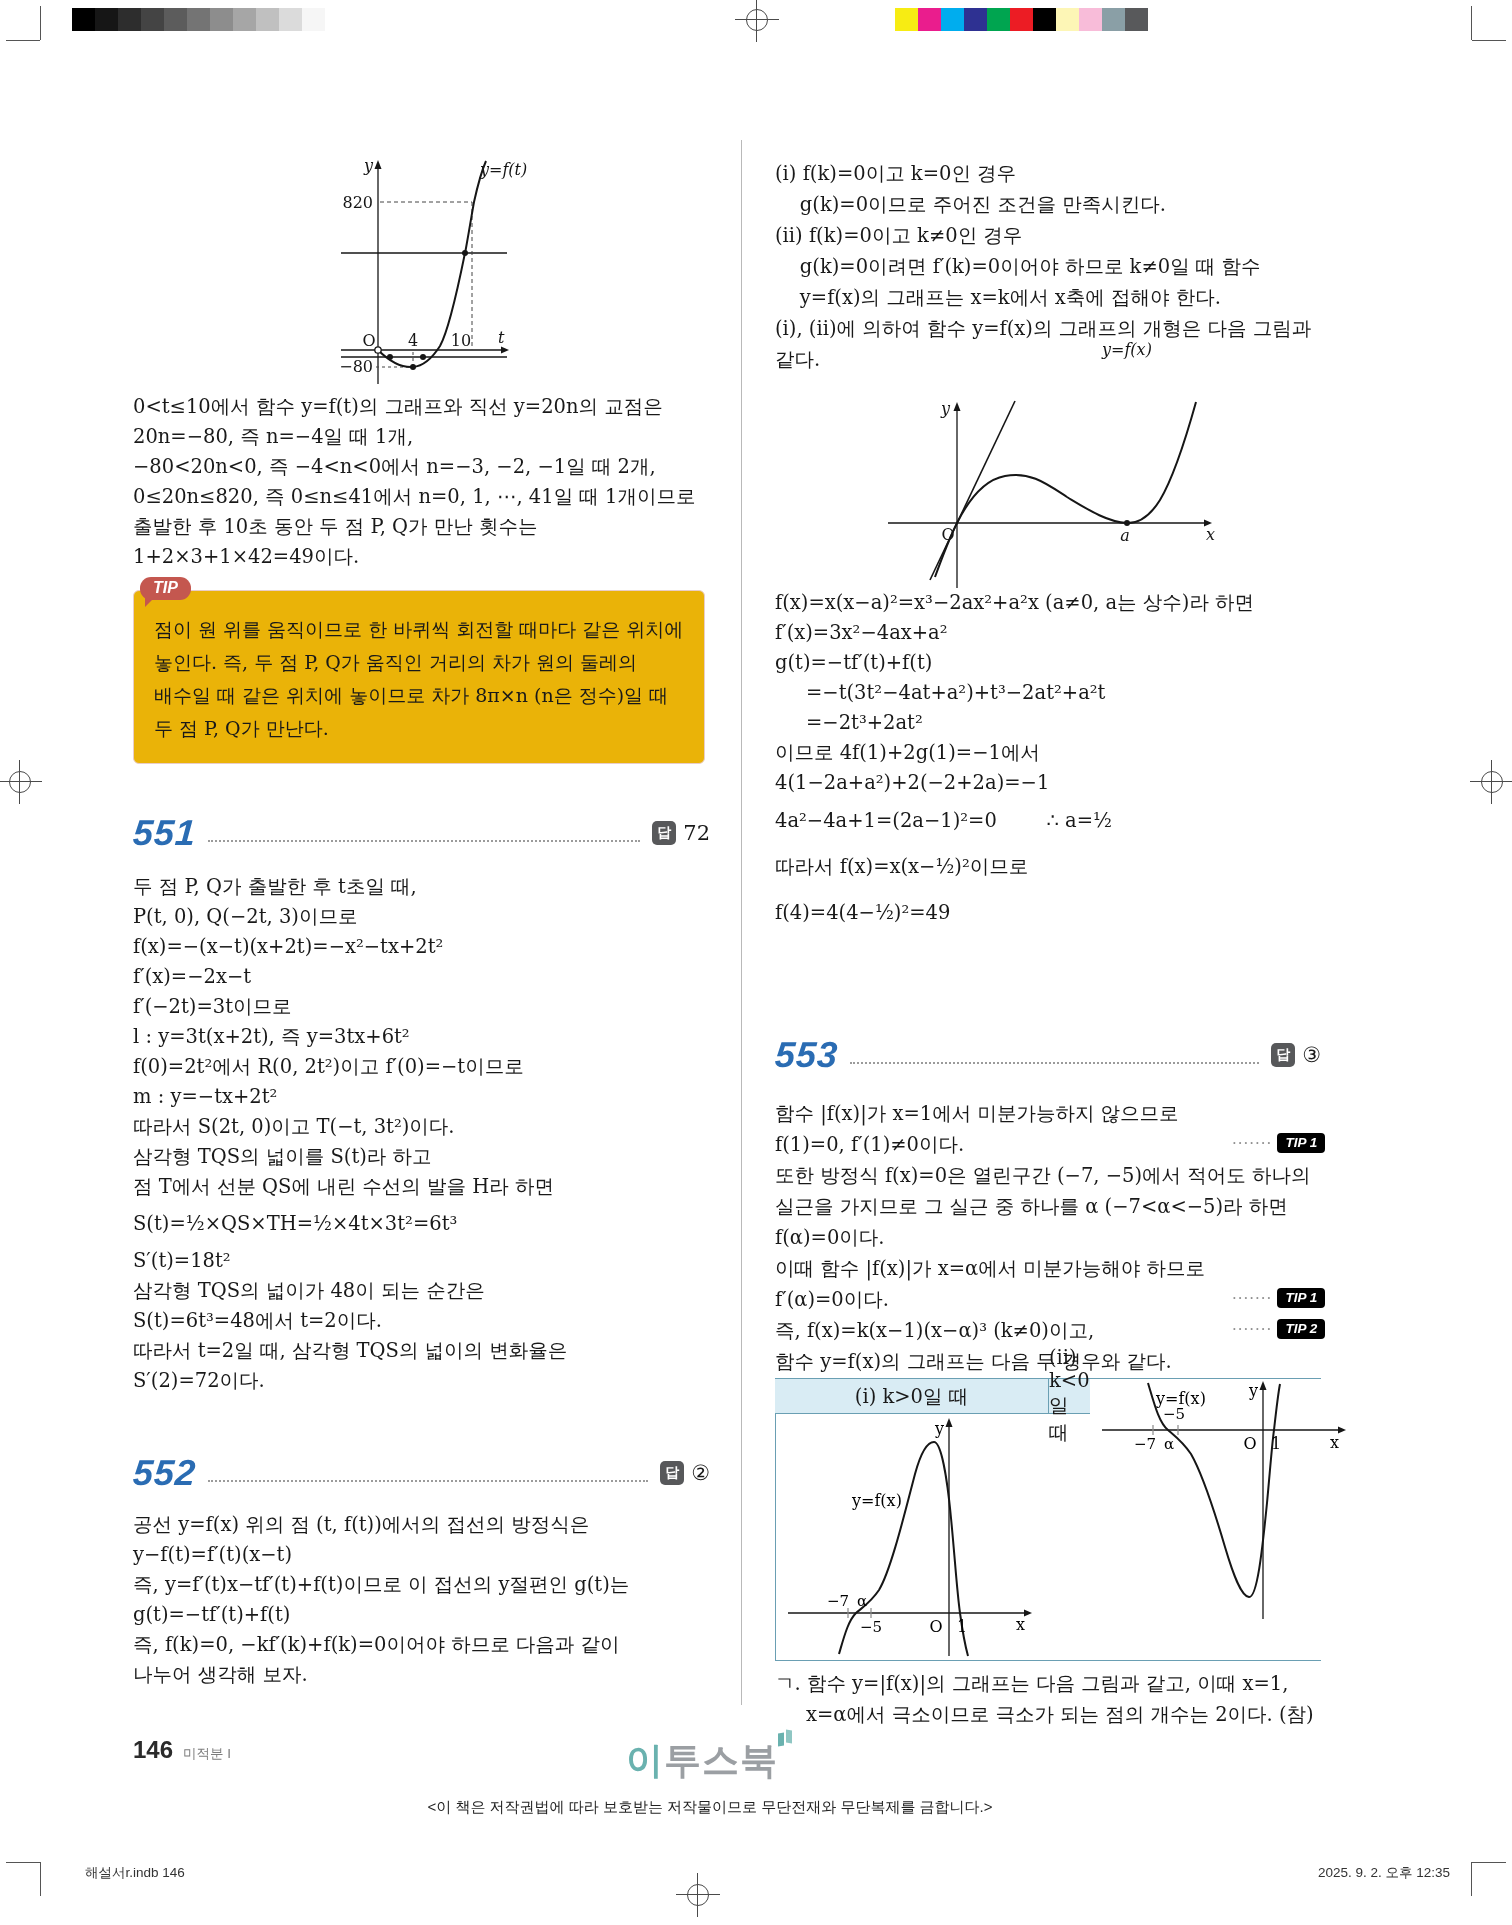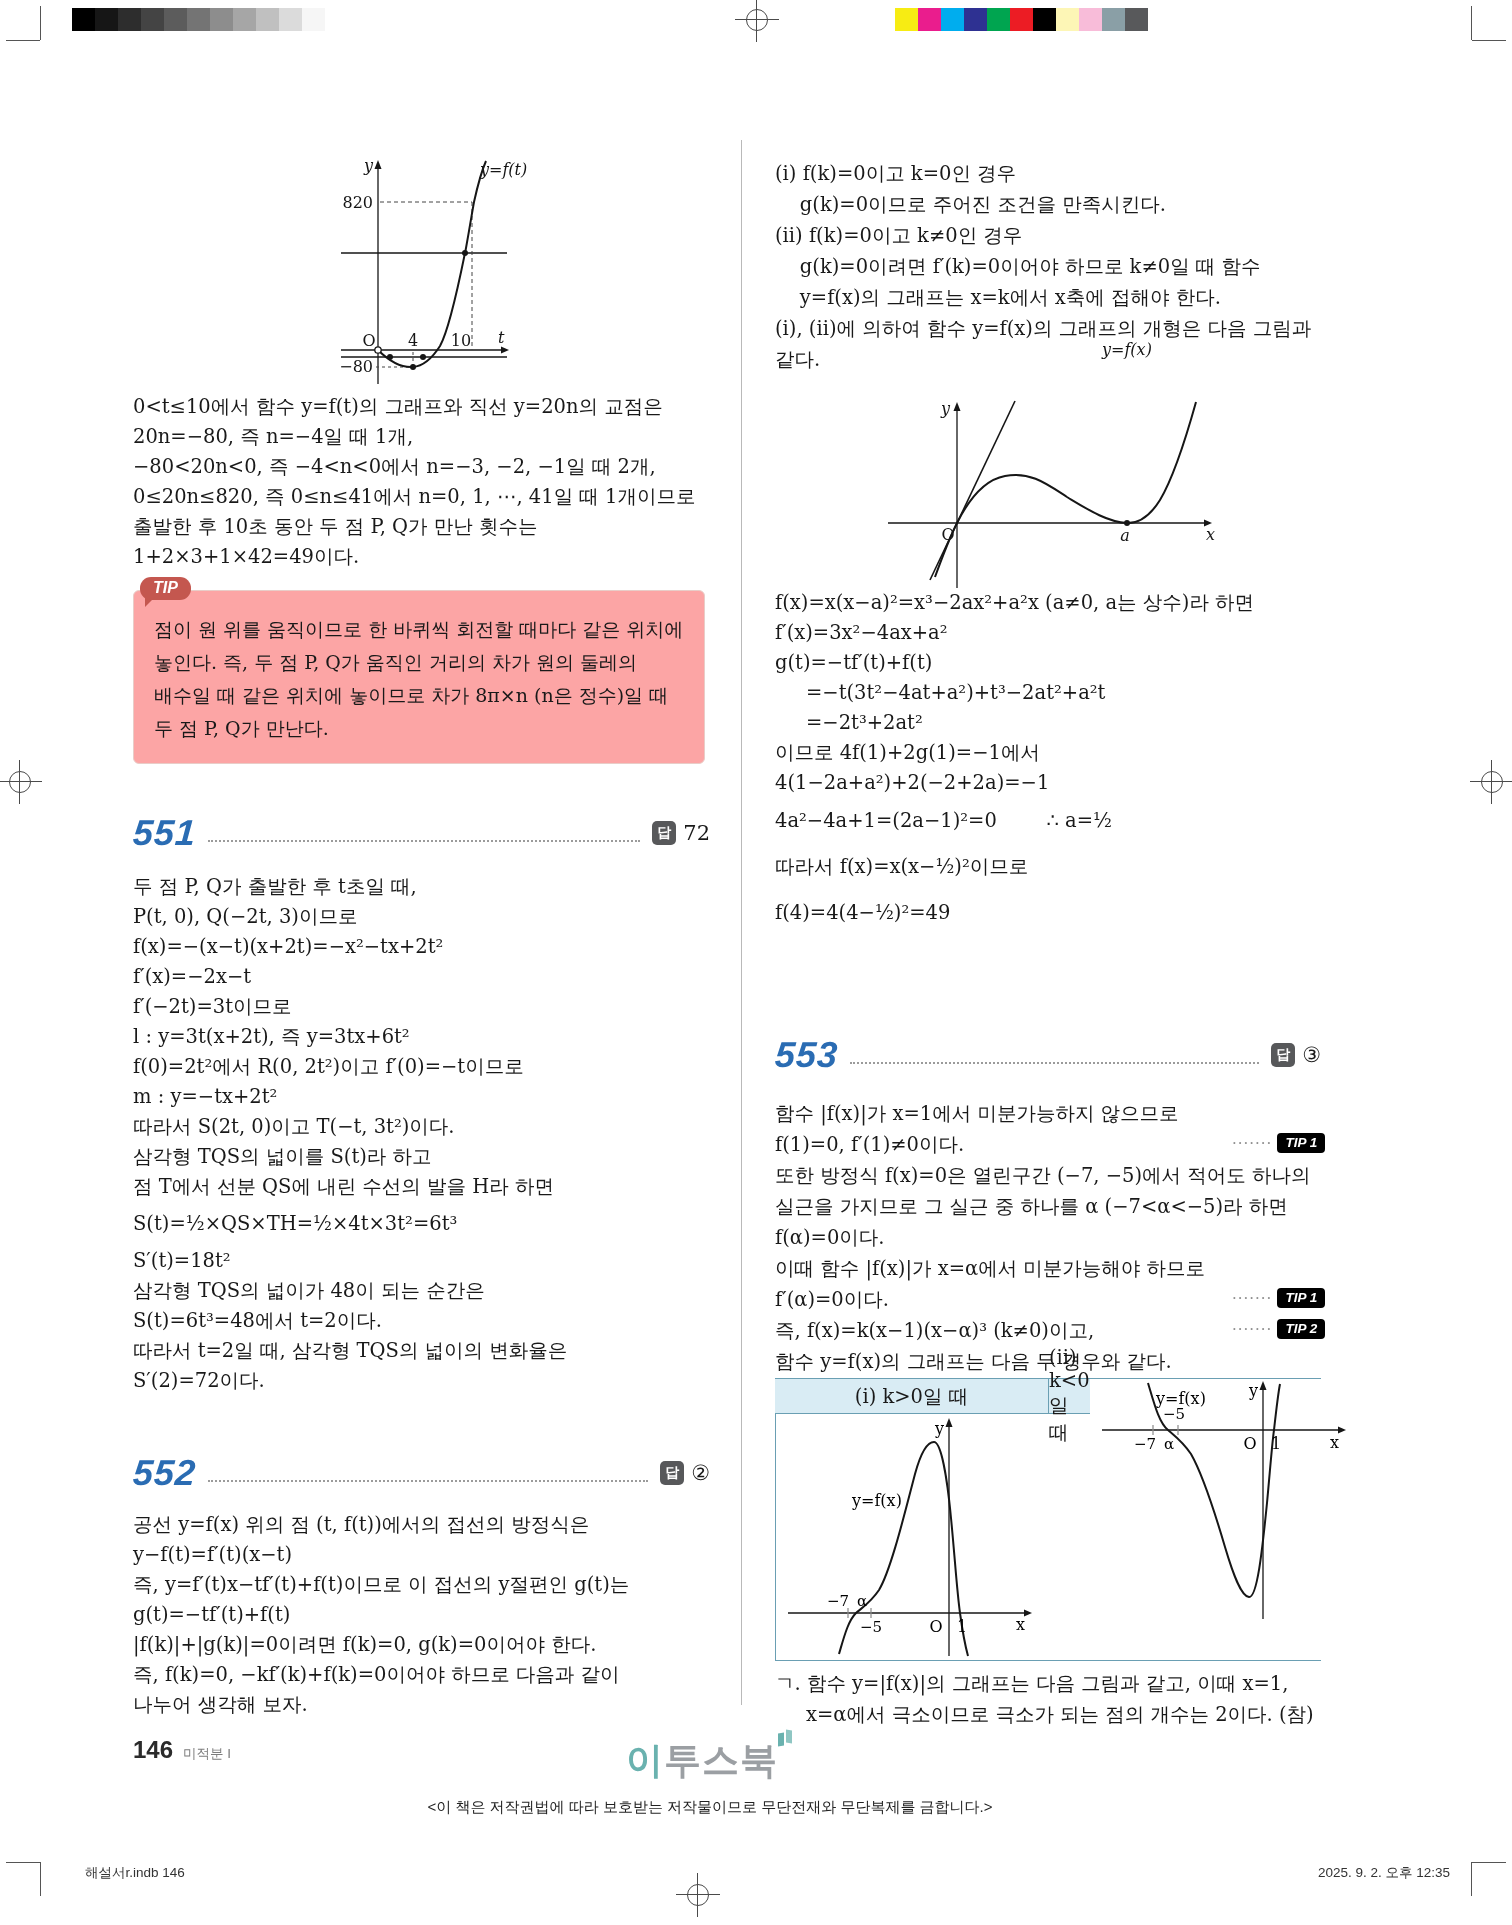--- a/index.html
+++ b/index.html
@@ -33,21 +33,21 @@
   
   .prob{position:absolute;display:flex;align-items:center;}
   .prob-num{font-family:"Liberation Sans",sans-serif;font-style:italic;font-weight:700;
             font-size:36px;color:#2a6cb3;letter-spacing:1px;transform:skewX(-4deg);}
   .leader{flex:1;border-bottom:2.5px dotted #9b9b9b;margin:0 12px;height:15px;}
   .ans{display:flex;align-items:center;gap:7px;font-size:21px;}
   .ans-badge{width:24px;height:24px;border-radius:5px;background:#57585a;color:#fff;
              font-family:"Liberation Sans",sans-serif;font-weight:700;font-size:14px;
              display:flex;align-items:center;justify-content:center;}
   
-  .tipbox{position:absolute;border:1.5px solid #e9cdc8;border-radius:6px;background:#fca5a5;}
+  .tipbox{position:absolute;border:1.5px solid #e9cdc8;border-radius:6px;background:#eab308;}
   .tip-label{position:absolute;top:-14px;left:6px;background:#c4574f;color:#fff;
              font-family:"Liberation Sans",sans-serif;font-style:italic;font-weight:700;font-size:16px;
              padding:2px 13px 3px;border-radius:11px;}
   .tip-label::after{content:'';position:absolute;left:5px;bottom:-7px;border:5px solid transparent;
              border-top-color:#c4574f;border-left-color:#c4574f;}
   .tip-row{position:absolute;display:flex;align-items:center;gap:5px;}
   .tip-leader{color:#8f8f8f;font-size:15px;letter-spacing:1px;}
   .tip-badge{background:#000000;color:#fff;font-family:"Liberation Sans",sans-serif;font-style:italic;
              font-weight:700;font-size:13.5px;padding:2px 8px 3px;border-radius:4px;white-space:nowrap;}
   
@@ -207,21 +207,20 @@
     <div class="ans">
       <div class="ans-badge">답</div>
       <span>②</span>
     </div>
   </div>
   <div class="lines p552" style="left:133px;top:1510px;width:600px;">
       <div>공선 y=f(x) 위의 점 (t, f(t))에서의 접선의 방정식은</div>
       <div>y−f(t)=f′(t)(x−t)</div>
       <div>즉, y=f′(t)x−tf′(t)+f(t)이므로 이 접선의 y절편인 g(t)는</div>
       <div>g(t)=−tf′(t)+f(t)</div>
-      <div>|f(k)|+|g(k)|=0이려면 f(k)=0, g(k)=0이어야 한다.</div>
       <div>즉, f(k)=0, −kf′(k)+f(k)=0이어야 하므로 다음과 같이</div>
       <div>나누어 생각해 보자.</div>
     </div>
 
   <div class="lines" style="left:775px;top:158px;width:570px;">
       <div>(i) f(k)=0이고 k=0인 경우</div>
       <div>    g(k)=0이므로 주어진 조건을 만족시킨다.</div>
       <div>(ii) f(k)=0이고 k≠0인 경우</div>
       <div>    g(k)=0이려면 f′(k)=0이어야 하므로 k≠0일 때 함수</div>
       <div>    y=f(x)의 그래프는 x=k에서 x축에 접해야 한다.</div>

